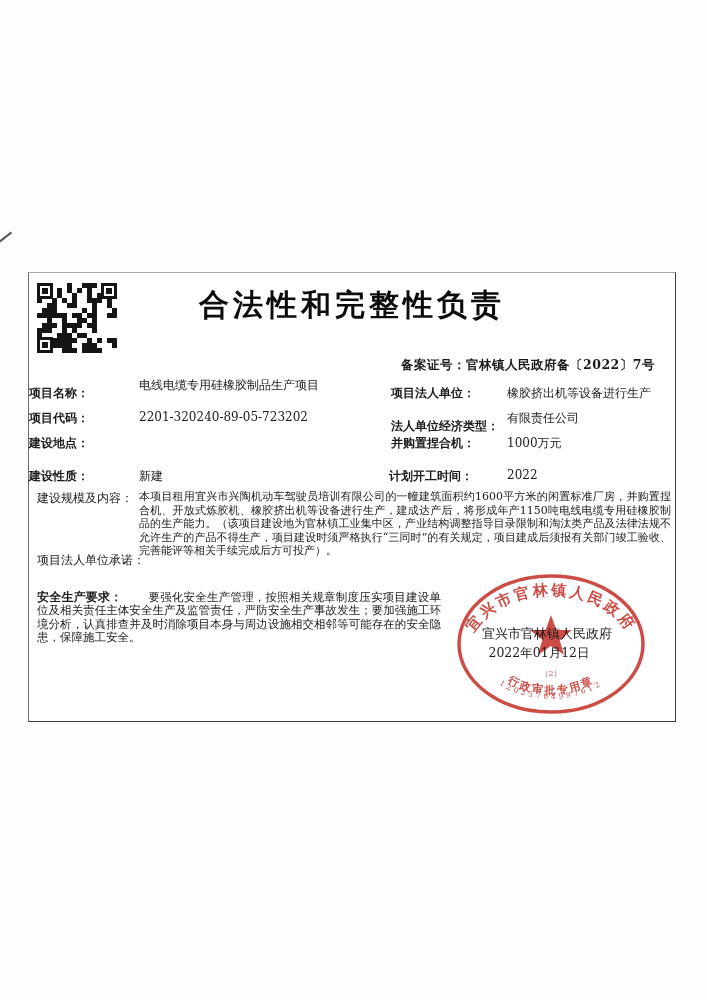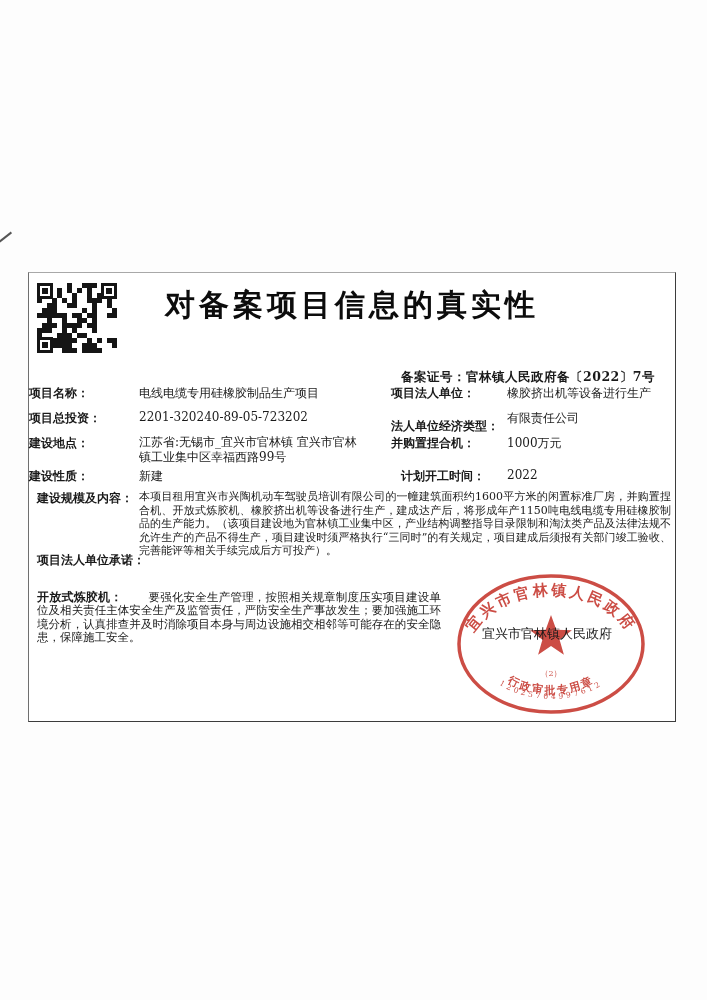--- a/index.html
+++ b/index.html
@@ -5,33 +5,33 @@
   html,body{margin:0;padding:0;background:#e8e8e8;}
   .screen{position:relative;width:707px;height:1000px;background:#fdfdfd;overflow:hidden;
           font-family:"DejaVu Serif","Liberation Serif",serif;color:#1a1a1a;}
   .stray-tick{position:absolute;left:-2px;top:236px;width:15px;height:0;border-top:2px solid #555;
               transform:rotate(-38deg);}
   
   .cert-box{position:absolute;left:28px;top:272px;width:648px;height:450px;background:#fff;
             border:1px solid #3c3c3c;border-top-color:#a8a8a8;border-left-color:#6f6f6f;box-sizing:border-box;}
   .title{position:absolute;left:0;right:0;top:12px;text-align:center;font-size:30px;font-weight:bold;
          letter-spacing:4px;color:#0c0c0c;}
-  .cert-no{position:absolute;right:20px;top:84px;font-size:12.5px;font-weight:bold;letter-spacing:.5px;margin-top:12px;}
+  .cert-no{position:absolute;right:20px;top:84px;font-size:12.5px;font-weight:bold;letter-spacing:.5px;}
   
   .qr{position:absolute;left:8px;top:10px;width:80px;height:70px;background:#fff;overflow:hidden;}
   .qr i{position:absolute;width:5px;height:5px;background:#151515;}
   .qr .fm{position:absolute;width:16px;height:16px;border:3px solid #151515;background:#fff;box-sizing:border-box;z-index:2;}
   .qr .fm::after{content:"";position:absolute;left:2px;top:2px;width:6px;height:6px;background:#151515;}
   .fm.tl{left:0;top:0}.fm.tr{right:0;top:0}.fm.bl{left:0;bottom:0}
   
   .f-label{position:absolute;font-size:12px;font-weight:bold;white-space:nowrap;}
   .f-value{position:absolute;font-size:12px;white-space:nowrap;}
   .f-value.wrap{white-space:normal;width:222px;line-height:15px;}
   
-  .para-label{position:absolute;left:8px;font-size:12px;font-weight:bold;white-space:nowrap;}
+  .para-label{position:absolute;left:8px;font-size:12px;font-weight:normal;white-space:nowrap;}
   .para-text{position:absolute;left:110px;width:532px;font-size:11px;line-height:13.6px;text-align:justify;}
   .safety{position:absolute;left:8px;top:318px;width:404px;font-size:11.5px;line-height:13.4px;text-align:justify;}
   .safety b{font-size:12px;margin-right:26px;}
   
   .seal-svg{position:absolute;left:424px;top:298px;width:196px;height:150px;z-index:1;opacity:.88;}
   .sig-issuer{position:absolute;left:400px;top:352px;width:236px;text-align:center;font-size:13px;z-index:2;}
   .sig-date{position:absolute;left:400px;top:372px;width:220px;text-align:center;font-size:12.5px;z-index:2;}
   .footer-note{position:absolute;right:15px;top:723px;font-size:9.5px;color:#2b2b2b;
                font-family:"DejaVu Sans","Liberation Sans",sans-serif;}
 </style>
@@ -150,50 +150,49 @@
         <i style="left:0px;top:65px"></i>
         <i style="left:25px;top:65px"></i>
         <i style="left:30px;top:65px"></i>
         <i style="left:35px;top:65px"></i>
         <i style="left:45px;top:65px"></i>
         <i style="left:50px;top:65px"></i>
         <i style="left:55px;top:65px"></i>
         <i style="left:60px;top:65px"></i>
       </div>
 
-    <div class="title">对备案项目信息的真实性</div>
+    <div class="title">合法性和完整性负责</div>
 
     <div class="cert-no"><span>备案证号：</span><span>官林镇人民政府备〔2022〕7号</span></div>
 
     <div class="f-label" style="top:112px">项目名称：</div>
-    <div class="f-value" style="left:110px;top:112px">电线电缆专用硅橡胶制品生产项目</div>
+    <div class="f-value" style="left:110px;top:104px">电线电缆专用硅橡胶制品生产项目</div>
     <div class="f-label" style="left:362px;top:112px">项目法人单位：</div>
     <div class="f-value" style="left:478px;top:112px">橡胶挤出机等设备进行生产</div>
 
-    <div class="f-label" style="top:137px">项目总投资：</div>
+    <div class="f-label" style="top:137px">项目代码：</div>
     <div class="f-value" style="left:110px;top:137px">2201-320240-89-05-723202</div>
     <div class="f-label" style="left:362px;top:145px">法人单位经济类型：</div>
     <div class="f-value" style="left:478px;top:137px">有限责任公司</div>
 
     <div class="f-label" style="top:162px">建设地点：</div>
-    <div class="f-value wrap" style="left:110px;top:162px">江苏省:无锡市_宜兴市官林镇 宜兴市官林镇工业集中区幸福西路99号</div>
     <div class="f-label" style="left:362px;top:162px">并购置捏合机：</div>
     <div class="f-value" style="left:478px;top:162px">1000万元</div>
 
     <div class="f-label" style="top:195px">建设性质：</div>
     <div class="f-value" style="left:110px;top:195px">新建</div>
-    <div class="f-label" style="left:372px;top:195px">计划开工时间：</div>
+    <div class="f-label" style="left:360px;top:195px">计划开工时间：</div>
     <div class="f-value" style="left:478px;top:195px">2022</div>
 
     <div class="para-label" style="top:217px">建设规模及内容：</div>
     <div class="para-text" style="top:217px">本项目租用宜兴市兴陶机动车驾驶员培训有限公司的一幢建筑面积约1600平方米的闲置标准厂房，并购置捏合机、开放式炼胶机、橡胶挤出机等设备进行生产，建成达产后，将形成年产1150吨电线电缆专用硅橡胶制品的生产能力。（该项目建设地为官林镇工业集中区，产业结构调整指导目录限制和淘汰类产品及法律法规不允许生产的产品不得生产，项目建设时须严格执行“三同时”的有关规定，项目建成后须报有关部门竣工验收、完善能评等相关手续完成后方可投产）。</div>
 
     <div class="para-label" style="top:279px">项目法人单位承诺：</div>
 
-    <div class="safety"><b>开放式炼胶机：</b><span>要强化安全生产管理，按照相关规章制度压实项目建设单位及相关责任主体安全生产及监管责任，严防安全生产事故发生；要加强施工环境分析，认真排查并及时消除项目本身与周边设施相交相邻等可能存在的安全隐患，保障施工安全。</span></div>
+    <div class="safety"><b>安全生产要求：</b><span>要强化安全生产管理，按照相关规章制度压实项目建设单位及相关责任主体安全生产及监管责任，严防安全生产事故发生；要加强施工环境分析，认真排查并及时消除项目本身与周边设施相交相邻等可能存在的安全隐患，保障施工安全。</span></div>
 
     <svg class="seal-svg" viewBox="0 0 196 150">
       <ellipse cx="98" cy="73" rx="92" ry="68" fill="none" stroke="#c5352c" stroke-width="3.5"></ellipse>
       <polygon fill="#c5352c" points="98,44 103.3,58.7 118.9,59.2 106.6,68.8 110.9,83.8 98,75 85.1,83.8 89.4,68.8 77.1,59.2 92.7,58.7"></polygon>
       <defs>
         <path id="sealTop" d="M 14 86 A 84 62 0 1 1 182 86" fill="none"></path>
         <path id="sealBot" d="M 32 88 A 70 52 0 0 0 164 88" fill="none"></path>
         <path id="sealNum" d="M 18 78 A 82 64 0 0 0 178 78" fill="none"></path>
       </defs>
       <text font-size="15" font-weight="bold" fill="#c5352c" letter-spacing="3">
@@ -202,17 +201,18 @@
       <text font-size="11" font-weight="bold" fill="#c5352c" letter-spacing="2">
         <textPath href="#sealBot" startOffset="50%" text-anchor="middle">行政审批专用章</textPath>
       </text>
       <text x="98" y="105" font-size="8" fill="#c5352c" text-anchor="middle">（2）</text>
       <text font-size="7.5" fill="#c5352c" letter-spacing="3">
         <textPath href="#sealNum" startOffset="50%" text-anchor="middle">12025704997612</textPath>
       </text>
     </svg>
 
     <div class="sig-issuer">宜兴市官林镇人民政府</div>
+    <div class="sig-date">2022年01月12日</div>
 
   </div>
 
 
 </div>
 
 </body></html>

